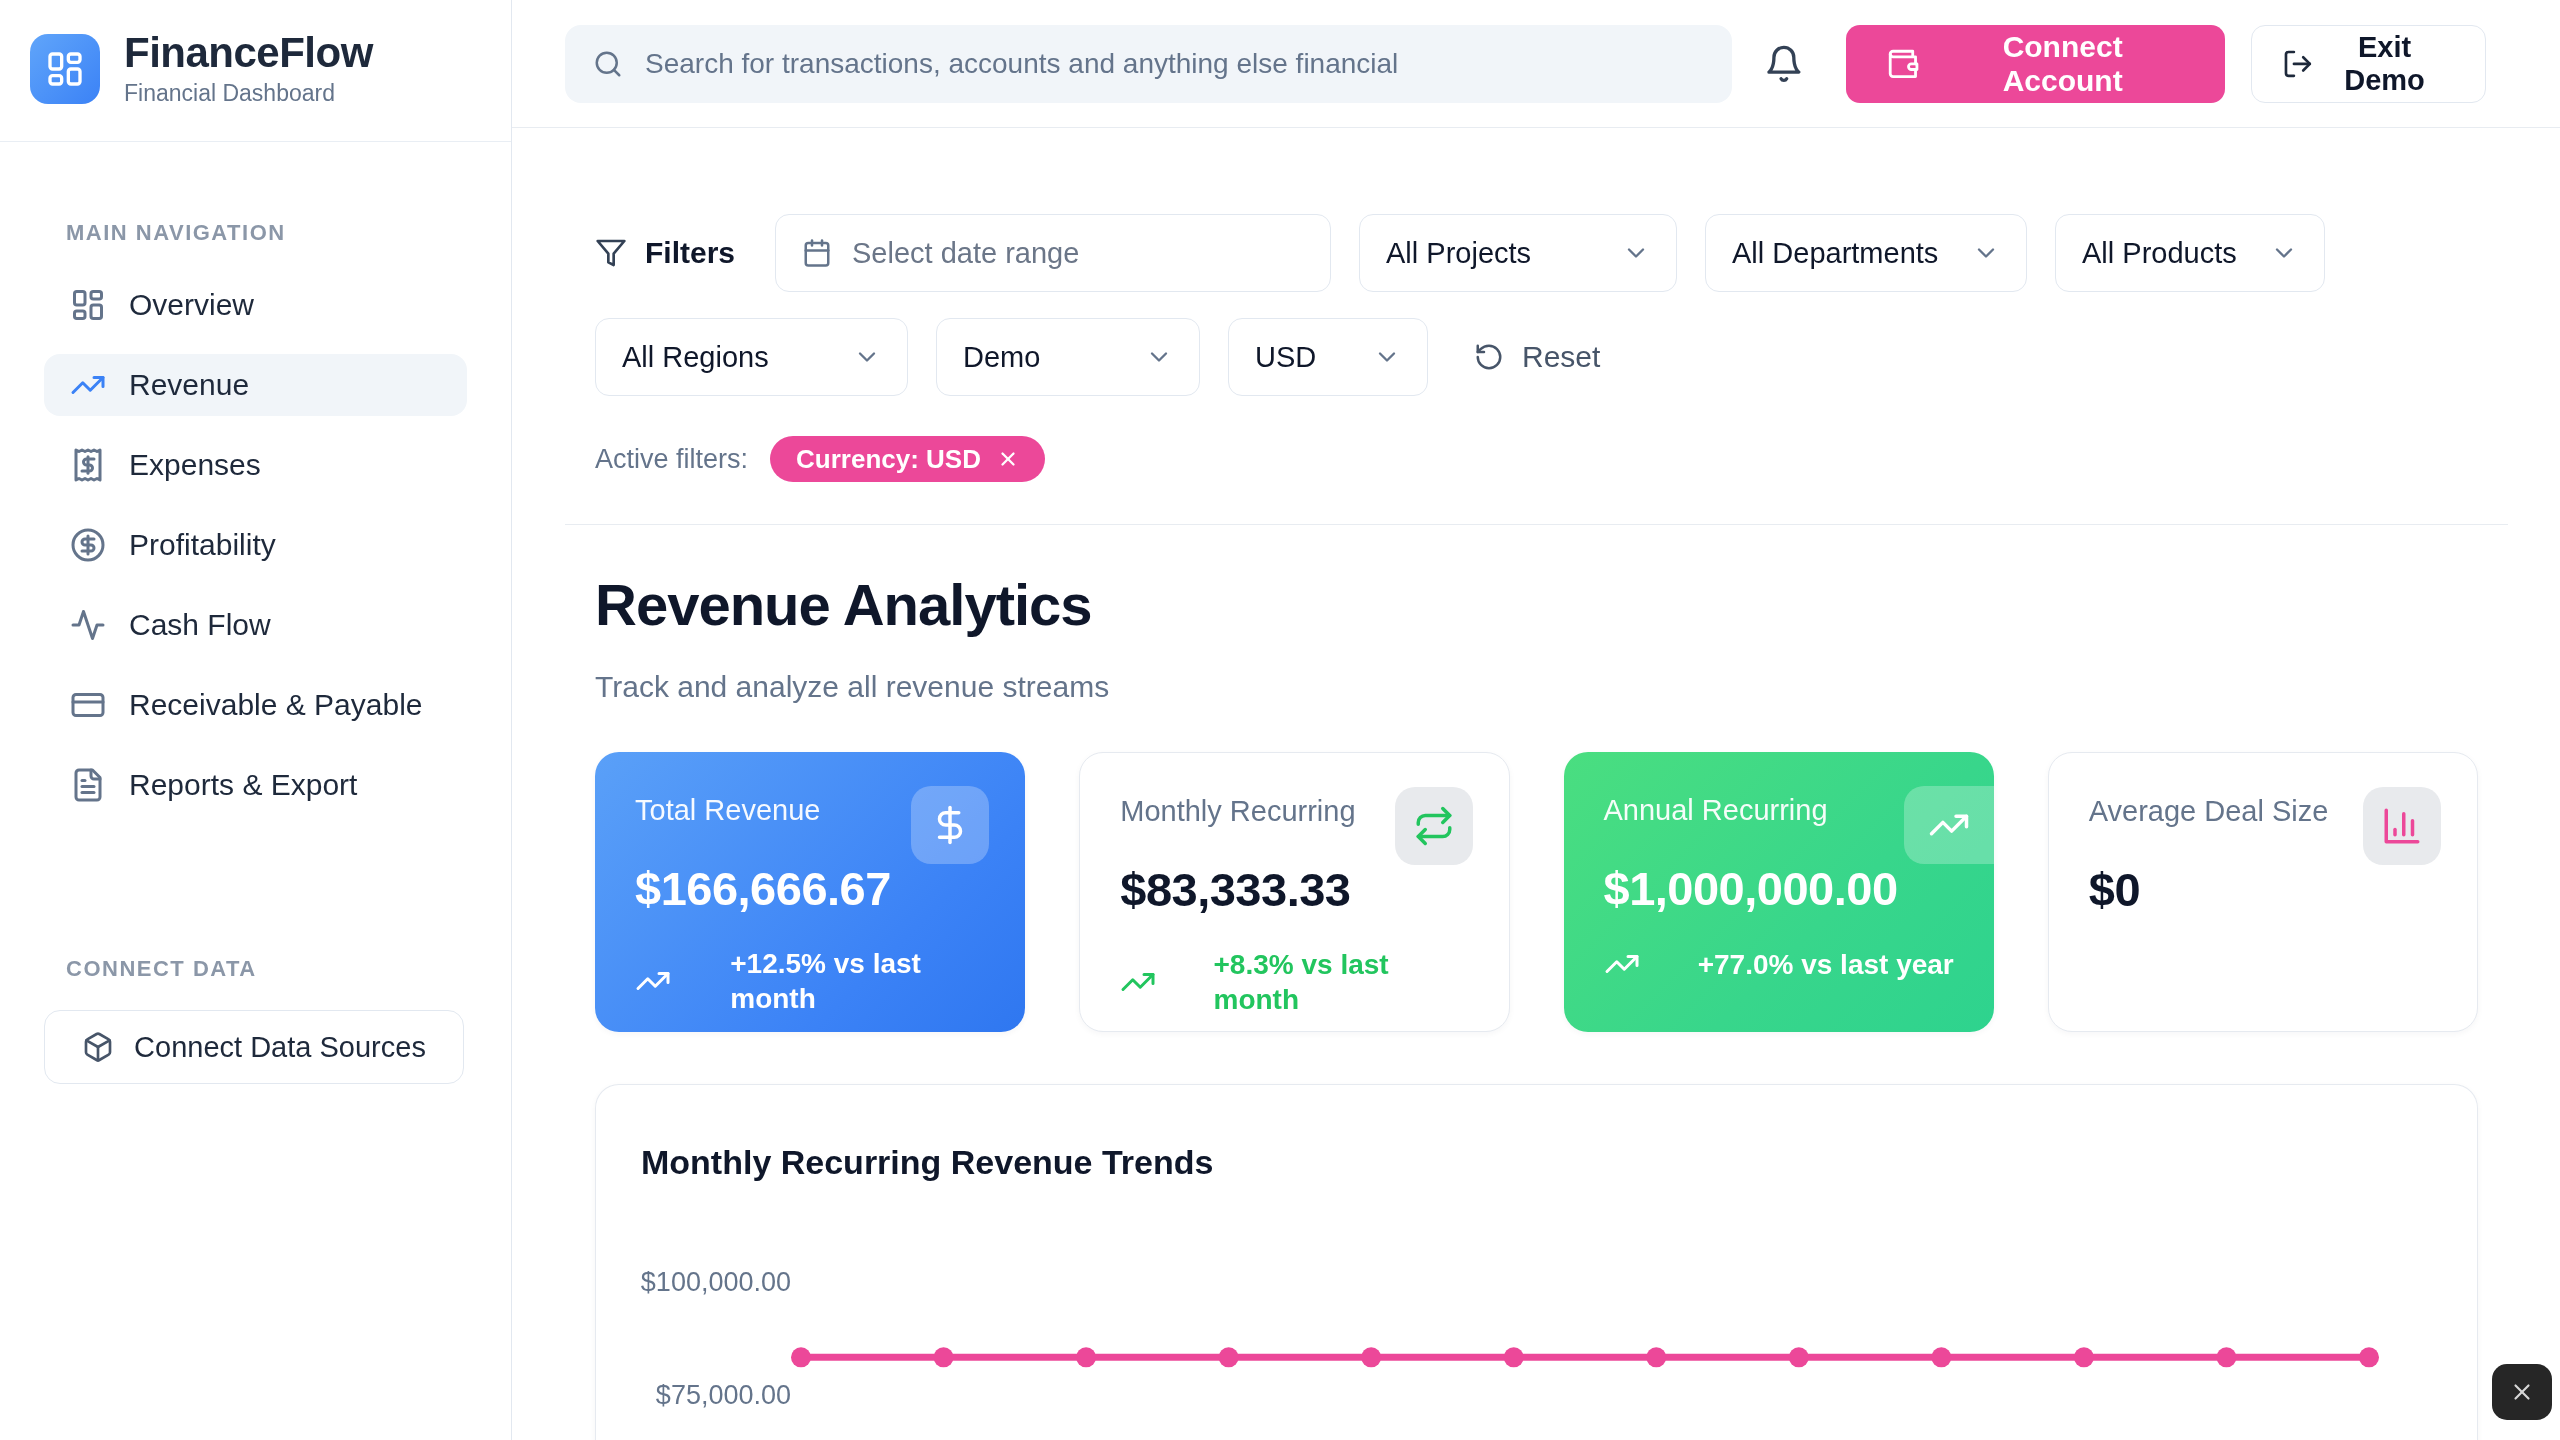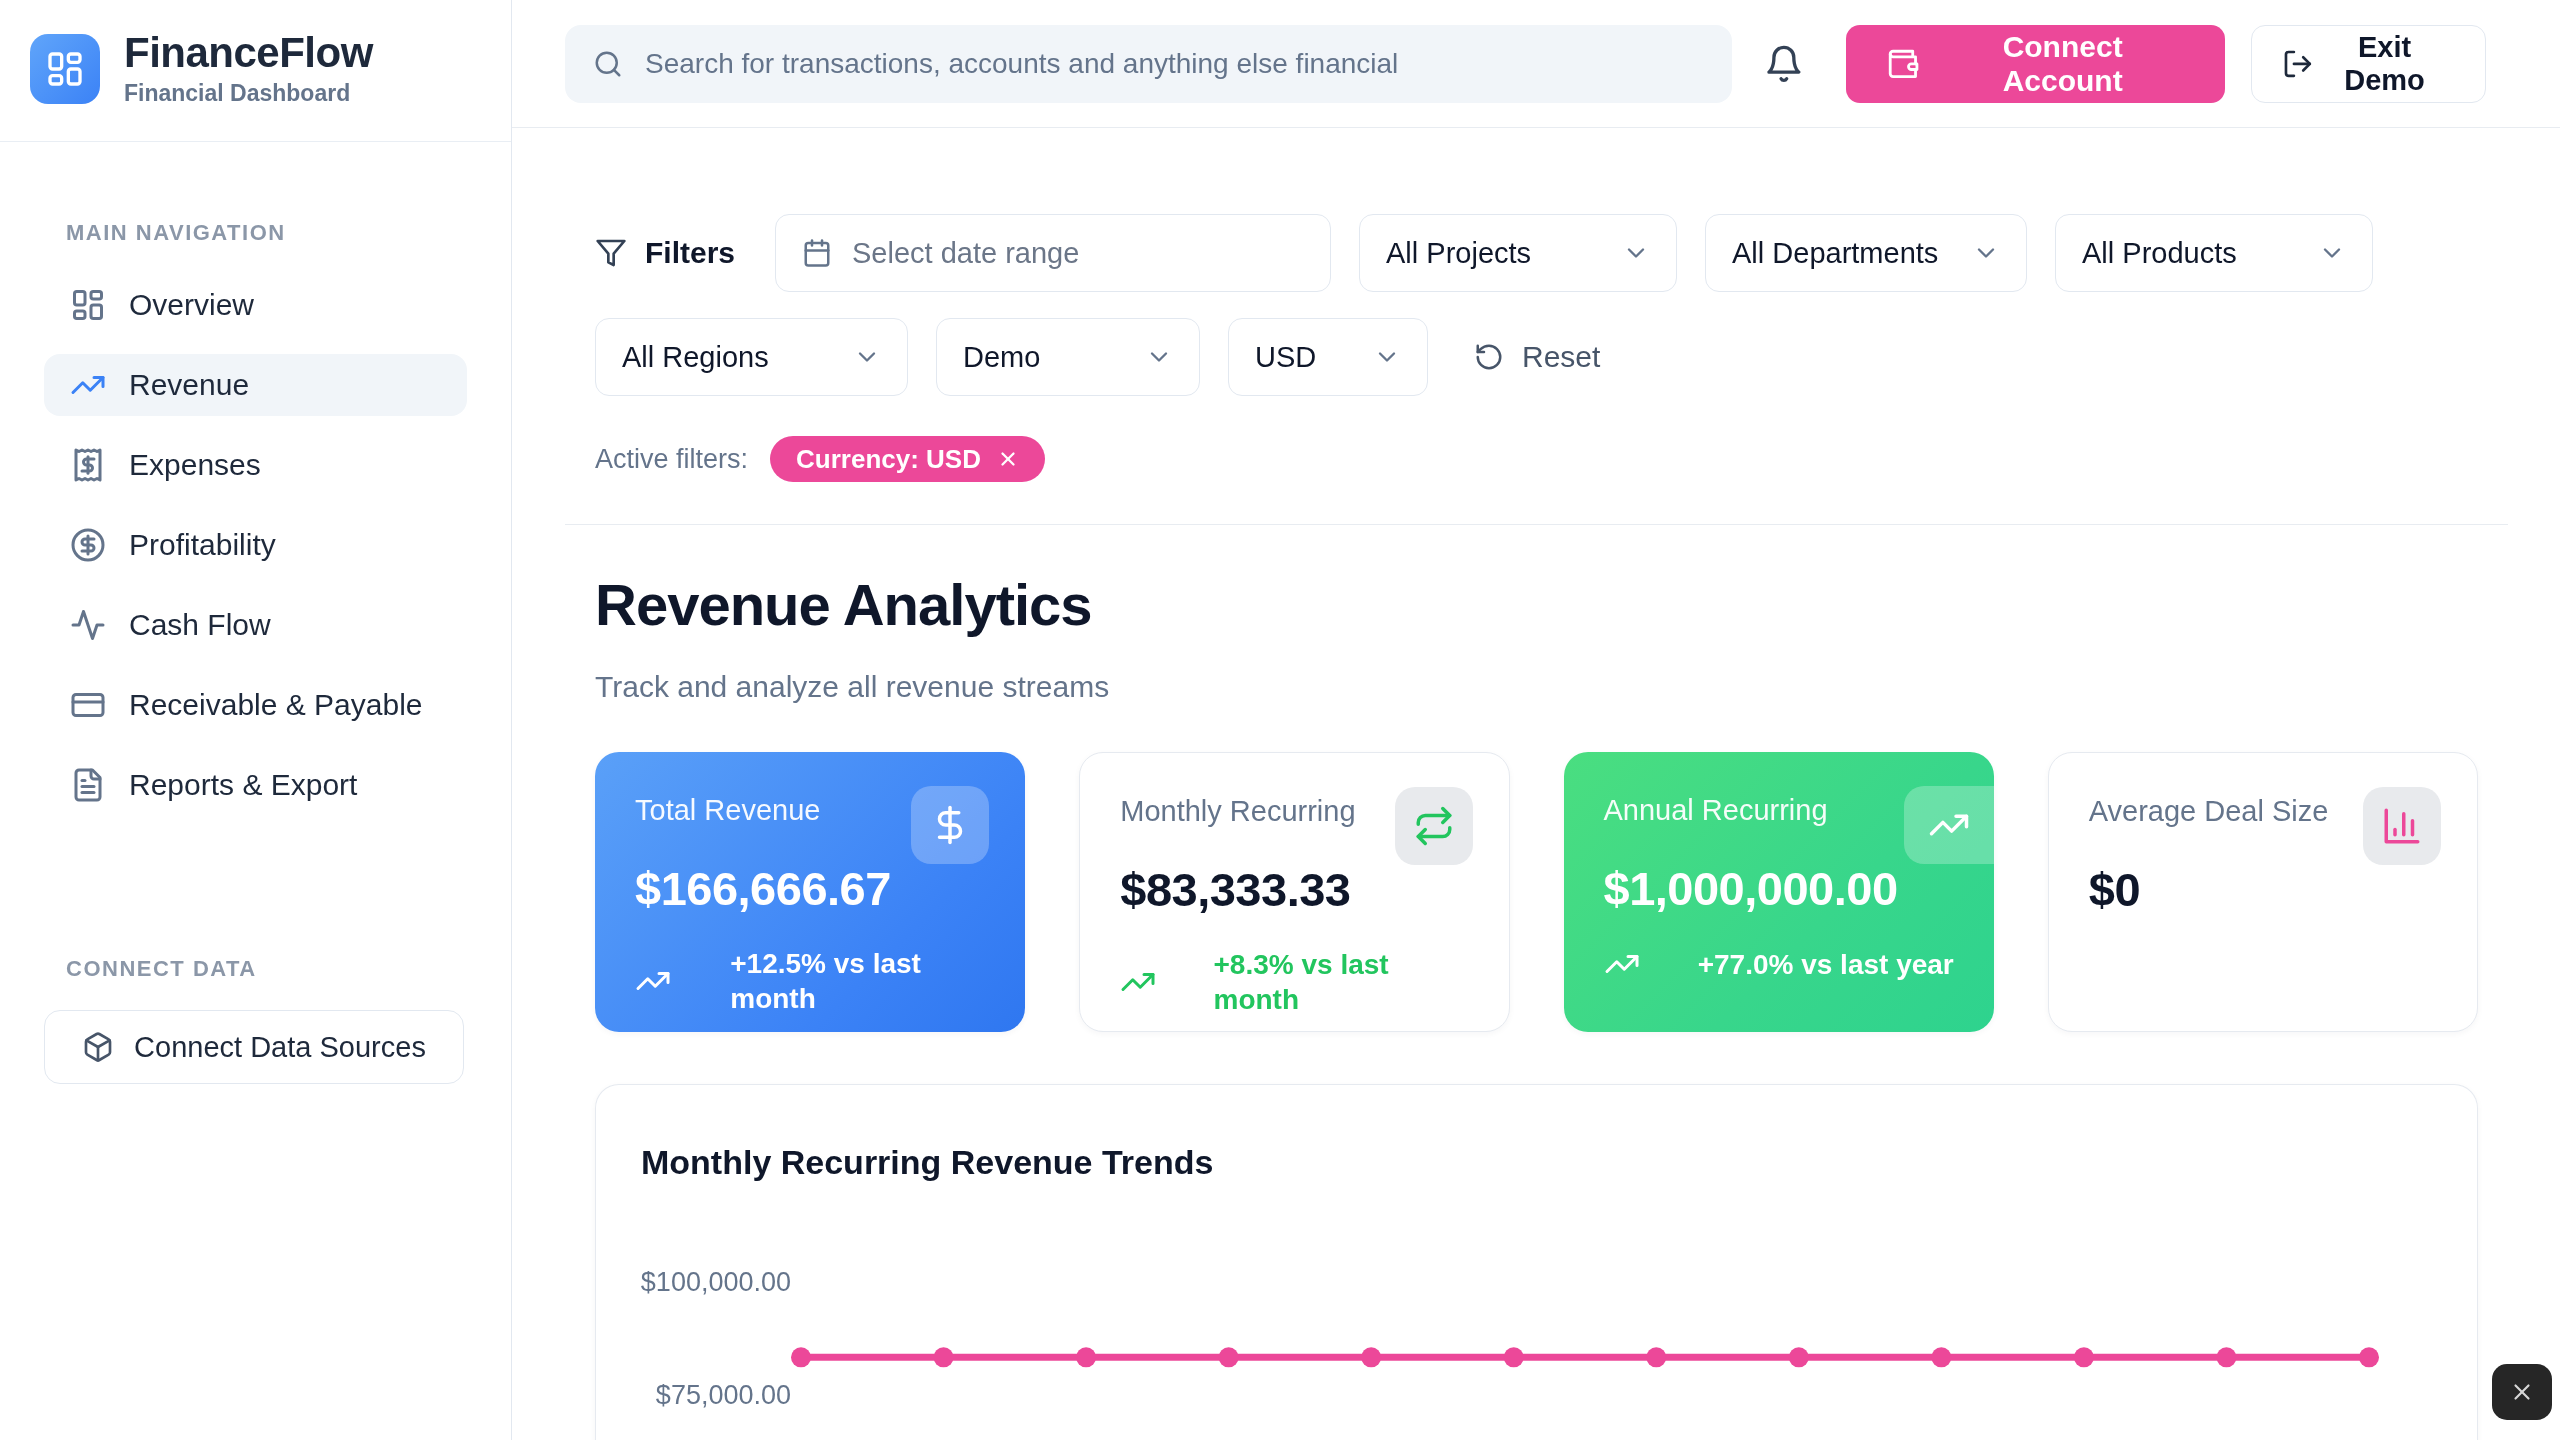--- a/index.html
+++ b/index.html
@@ -5,21 +5,21 @@
   * { margin:0; padding:0; box-sizing:border-box; }
   html,body { width:2560px; height:1440px; overflow:hidden; }
   body { font-family:"Liberation Sans", sans-serif; background:#fff; color:#0F172A; position:relative; }
   svg { display:block; }
 
   
   .sidebar { position:absolute; left:0; top:0; width:512px; height:1440px; background:#fff; border-right:1px solid #E2E8F0; }
   .logo-row { display:flex; align-items:center; gap:24px; padding:30px 30px 34px 30px; border-bottom:1px solid #E9EEF4; }
   .logo-badge { width:70px; height:70px; border-radius:18px; background:linear-gradient(135deg,#60A5FA,#3B82F6); display:flex; align-items:center; justify-content:center; flex:0 0 auto; }
   .logo-title { font-size:42px; font-weight:700; color:#1E293B; letter-spacing:-0.5px; line-height:1.1; }
-  .logo-sub { font-size:23px; color:#64748B; margin-top:4px;font-weight:bold; }
+  .logo-sub { font-size:23px; color:#64748B; margin-top:4px; }
   .side-section-label { font-size:22px; font-weight:700; letter-spacing:1.5px; color:#8B97A8; margin:78px 0 28px 66px; }
   .nav { padding:0 44px; }
   .nav-item { display:flex; align-items:center; gap:23px; height:62px; padding-left:26px; border-radius:16px; margin-bottom:18px; cursor:pointer; }
   .nav-item.active { background:#F1F5F9; }
   .nav-item .nicon { width:36px; height:36px; color:#64748B; flex:0 0 auto; }
   .nav-item.active .nicon { color:#3B82F6; }
   .nav-item span.nlabel { font-size:30px; color:#1E293B; }
   .connect-label { margin-top:140px; }
   .connect-btn { margin:22px 44px 0 44px; width:420px; height:74px; border:1px solid #E2E8F0; border-radius:16px; background:#fff; display:flex; align-items:center; justify-content:center; gap:20px; font-size:29px; color:#1E293B; cursor:pointer; }
   .connect-btn .nicon { width:32px; height:32px; color:#475569; }
@@ -268,21 +268,21 @@
         </span>
     </div>
     <div class="field select" style="width:322px">
       <span class="val">All Departments</span>
       <span class="chev">
           <svg viewBox="0 0 24 24" fill="none" stroke="currentColor" stroke-width="2" stroke-linecap="round" stroke-linejoin="round">
             <path d="m6 9 6 6 6-6"></path>
           </svg>
         </span>
     </div>
-    <div class="field select" style="width:318px">
+    <div class="field select" style="width:270px">
       <span class="val">All Products</span>
       <span class="chev">
           <svg viewBox="0 0 24 24" fill="none" stroke="currentColor" stroke-width="2" stroke-linecap="round" stroke-linejoin="round">
             <path d="m6 9 6 6 6-6"></path>
           </svg>
         </span>
     </div>
   </div>
 
   <div class="filters-row row2">

